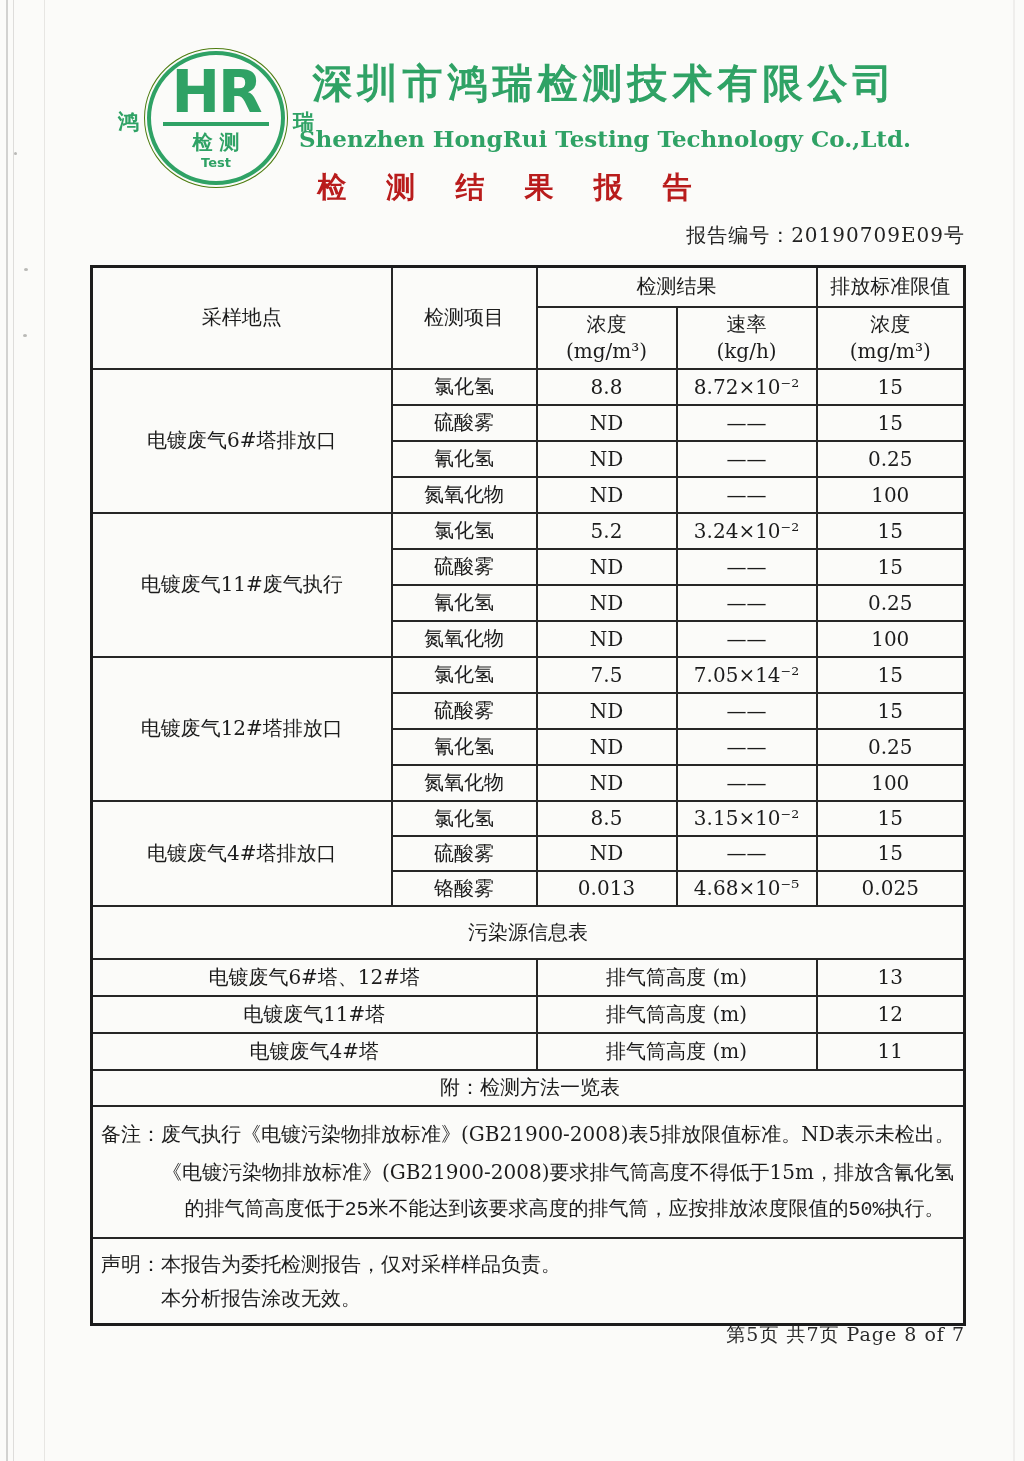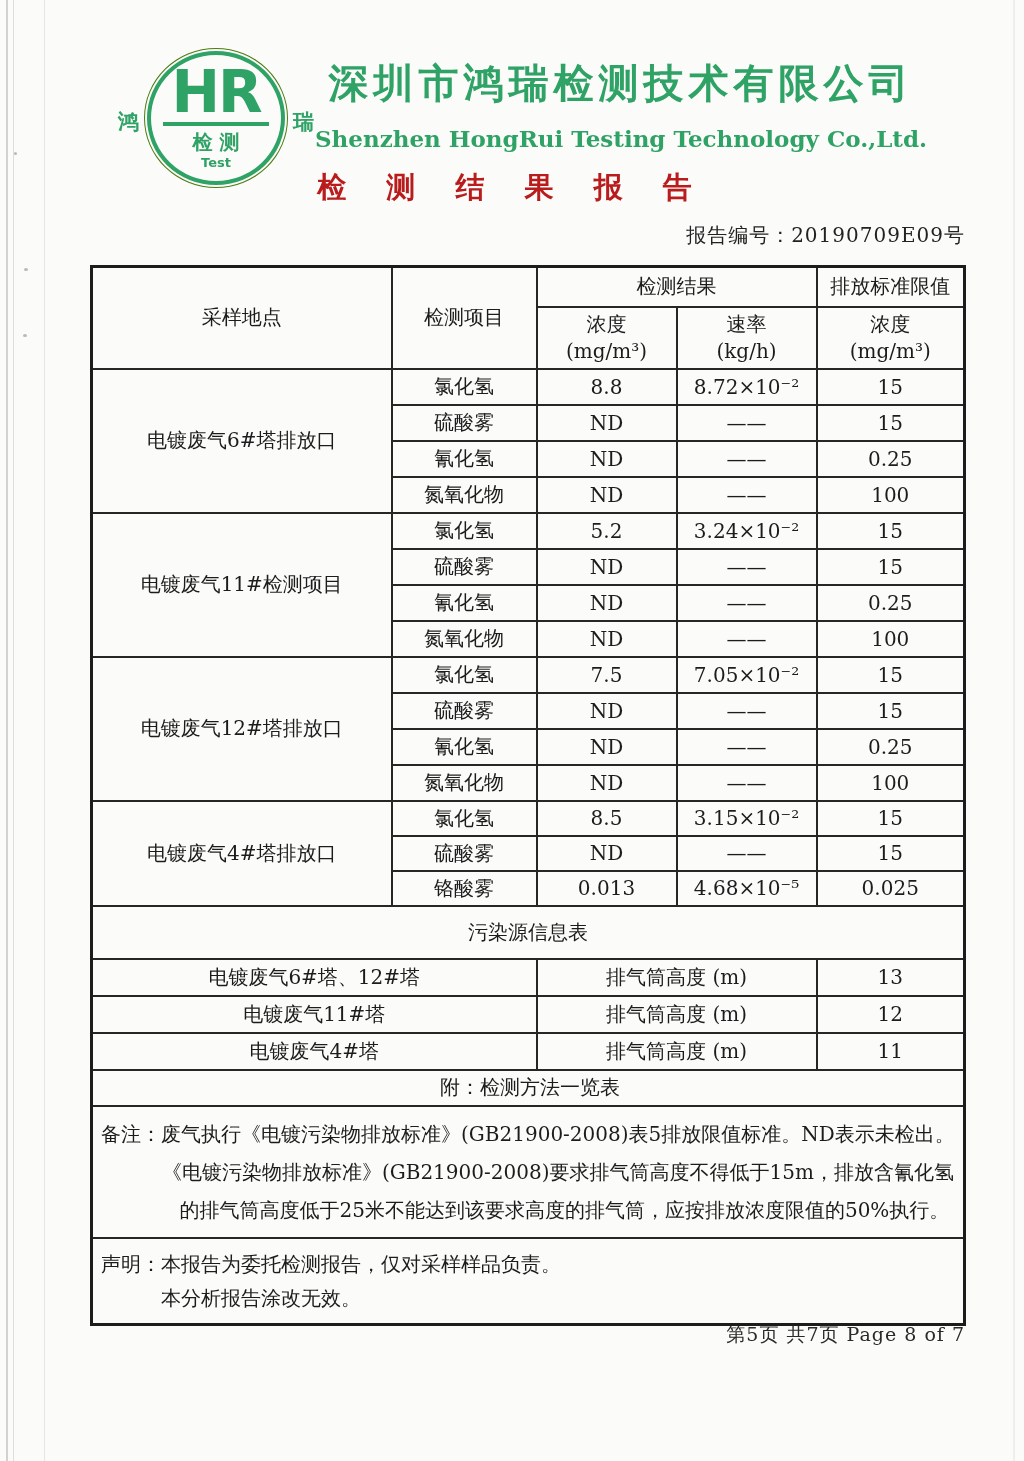--- a/index.html
+++ b/index.html
@@ -32,21 +32,21 @@
   .logo-line{width:106px;height:4px;background:#2fa265;margin-top:1px;}
   .logo-jc{font-family:"DejaVu Sans","Liberation Sans",sans-serif;font-weight:bold;
     color:#2fa265;font-size:20px;letter-spacing:7px;margin-top:3px;padding-left:7px;}
   .logo-test{font-family:"DejaVu Sans","Liberation Sans",sans-serif;font-weight:bold;
     color:#2fa265;font-size:13px;line-height:13px;}
   .logo-side{position:absolute;top:62px;color:#2fa265;font-size:21px;font-weight:bold;
     font-family:"DejaVu Sans","Liberation Sans",sans-serif;}
   .logo-side.left{left:0;}
   .logo-side.right{right:4px;}
 
-  .head-text{position:absolute;left:296px;top:56px;width:650px;text-align:center;}
+  .head-text{position:absolute;left:280px;top:56px;width:650px;text-align:center;}
   .company-cn{
     font-family:"DejaVu Sans","Liberation Sans",sans-serif;font-weight:bold;
     color:#2fa265;font-size:40px;letter-spacing:5px;white-space:nowrap;
   }
   .company-en{
     font-family:"DejaVu Serif","Liberation Serif",serif;font-weight:bold;
     color:#2fa265;font-size:23px;margin-top:14px;white-space:nowrap;
   }
   .doc-title{
     position:absolute;left:0;top:168px;width:1024px;text-align:center;
@@ -70,21 +70,21 @@
   tr.h1{height:40px;} tr.h2{height:62px;}
   tr.drow{height:36px;} tr.drow4{height:35px;}
   tr.inft{height:53px;} tr.infr{height:37px;}
   tr.attr{height:36px;}
   .unit2{line-height:27px;}
   td.left{text-align:left;}
   .note-cell{padding:8px 6px 8px 8px !important;text-align:left !important;}
   .note-flex{display:flex;align-items:flex-start;}
   .note-label{white-space:nowrap;font-size:20px;}
   .note-body{font-size:20px;line-height:38px;text-align:center;}
-  .note-body .ind{padding-left:13px;}
+  .note-body .ind{padding-left:13px;font-family:Liberation Mono, monospace;}
   .stmt-body{font-size:20px;line-height:34px;}
   .attach-cell{padding-left:8px !important;font-size:20px;}
 
   .page-footer{
     position:absolute;top:1322px;right:59px;font-size:19px;color:#2a2a2a;letter-spacing:1px;
   }
 </style>
 </head>
 <body>
 
@@ -167,21 +167,21 @@
     <td>0.25</td>
   </tr>
   <tr class="drow">
     <td>氮氧化物</td>
     <td>ND</td>
     <td>——</td>
     <td>100</td>
   </tr>
 
   <tr class="drow">
-    <td rowspan="4">电镀废气11#检测项目</td>
+    <td rowspan="4">电镀废气11#废气执行</td>
     <td>氯化氢</td>
     <td>5.2</td>
     <td>3.24×10⁻²</td>
     <td>15</td>
   </tr>
   <tr class="drow">
     <td>硫酸雾</td>
     <td>ND</td>
     <td>——</td>
     <td>15</td>
@@ -196,21 +196,21 @@
     <td>氮氧化物</td>
     <td>ND</td>
     <td>——</td>
     <td>100</td>
   </tr>
 
   <tr class="drow">
     <td rowspan="4">电镀废气12#塔排放口</td>
     <td>氯化氢</td>
     <td>7.5</td>
-    <td>7.05×10⁻²</td>
+    <td>7.05×14⁻²</td>
     <td>15</td>
   </tr>
   <tr class="drow">
     <td>硫酸雾</td>
     <td>ND</td>
     <td>——</td>
     <td>15</td>
   </tr>
   <tr class="drow">
     <td>氰化氢</td>

